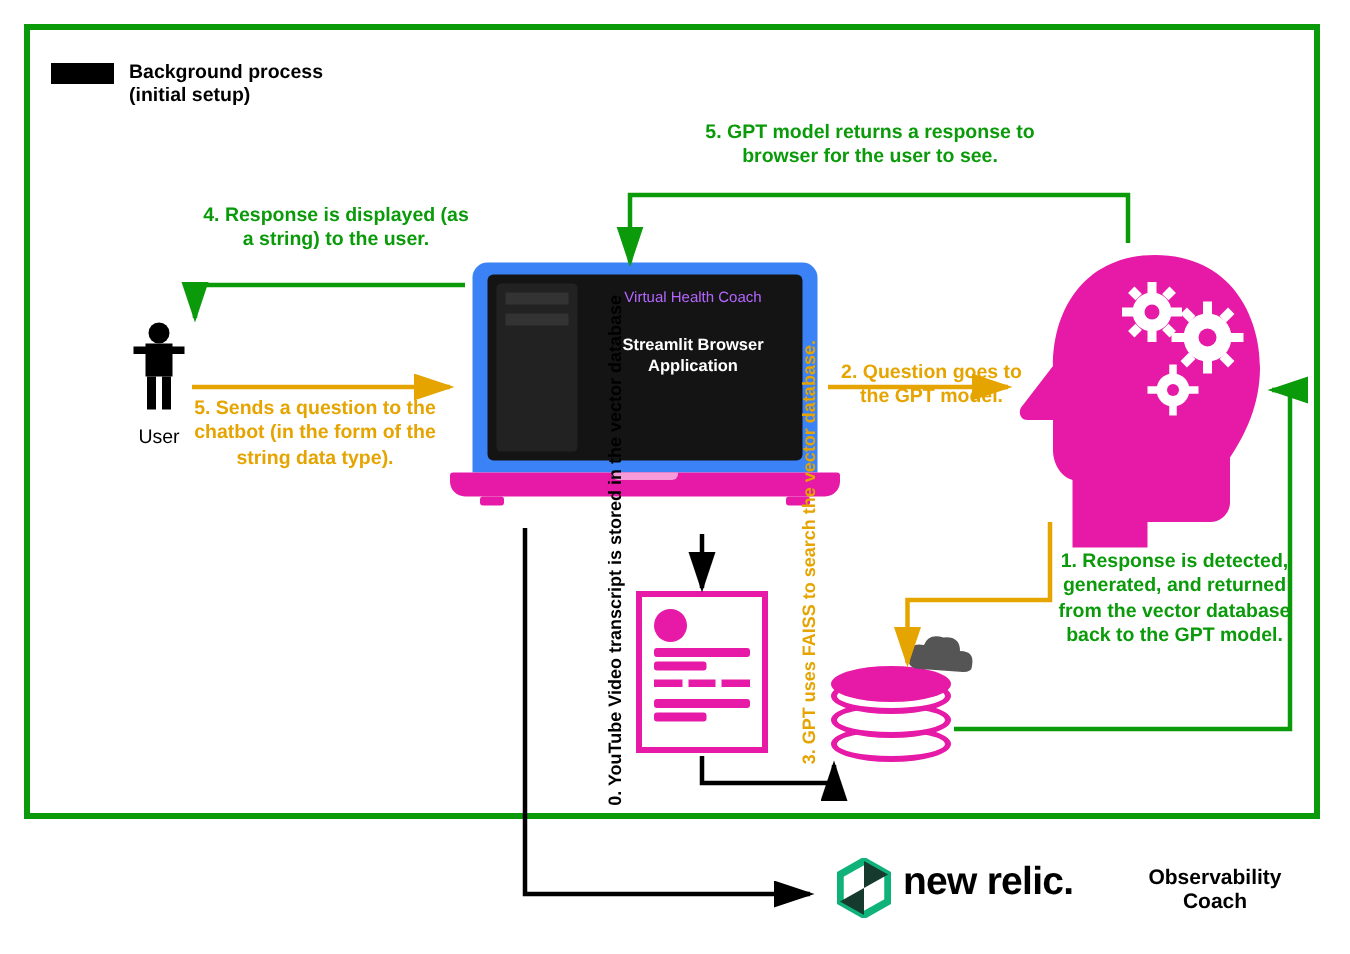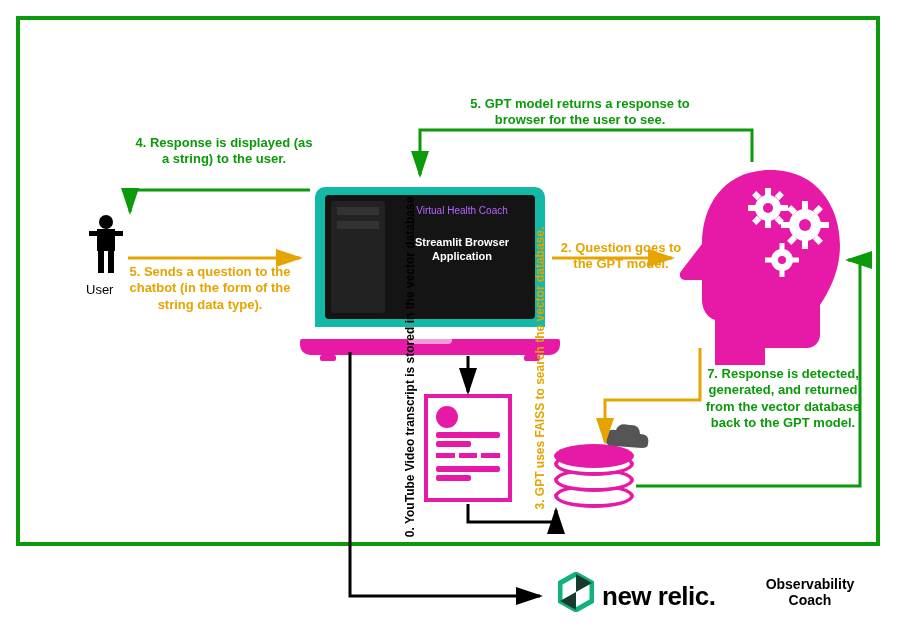--- a/index.html
+++ b/index.html
@@ -9,21 +9,21 @@
   .legend-row{font-size:13px;font-weight:bold;display:flex;align-items:center;gap:10px}
   .legend-row.green span.t{color:#0a9a0a}
   .legend-row.yellow span.t{color:#e5a400}
   .legend-row.black span.t{color:#000;font-weight:bold}
   .label-green{color:#0a9a0a;font-weight:bold;font-size:13px;text-align:center;line-height:1.25}
   .label-yellow{color:#e5a400;font-weight:bold;font-size:13px;text-align:center;line-height:1.25}
   .label-black{color:#000;font-weight:bold;font-size:12px;text-align:center;line-height:1.2}
   .vlabel{transform:rotate(-90deg);transform-origin:center;white-space:nowrap}
   
   .laptop{width:260px;height:175px}
-  .screen{width:230px;height:140px;background:#14b8a6;border-radius:10px 10px 0 0;margin:12px auto;position:relative}
+  .screen{width:230px;height:140px;background:#3b82f6;border-radius:10px 10px 0 0;margin:0 auto;position:relative}
   .screen-inner{position:absolute;left:10px;right:10px;top:8px;bottom:8px;background:#141414;border-radius:4px;color:#fff}
   .screen-side{position:absolute;left:6px;top:6px;width:54px;bottom:6px;background:#222;border-radius:3px}
   .screen-side div{height:8px;background:#333;margin:6px 6px}
   .screen-title{position:absolute;left:70px;right:6px;top:10px;font-size:10px;color:#b566ff;text-align:center}
   .screen-main{position:absolute;left:70px;right:6px;top:40px;font-size:11px;color:#fff;text-align:center;font-weight:bold;line-height:1.3}
   .base{width:260px;height:16px;background:#e61aa7;border-radius:2px 2px 10px 10px;position:relative}
   .notch{position:absolute;left:108px;top:0;width:44px;height:5px;background:#f79bd8;border-radius:0 0 4px 4px}
   .foot{position:absolute;bottom:-6px;width:16px;height:6px;background:#e61aa7;border-radius:2px}
   .foot.l{left:20px}.foot.r{right:20px}
   
@@ -36,29 +36,36 @@
   
   .db{width:80px;height:76px;position:relative}
   .db .cyl{width:80px;height:24px;background:#fff;border:4px solid #e61aa7;border-radius:40px/12px;position:absolute;box-sizing:border-box}
   .db .c1{top:40px}.db .c2{top:24px}.db .c3{top:8px}
   .db .top{width:80px;height:24px;background:#e61aa7;border-radius:40px/12px;position:absolute;top:0}
   .cloud{position:absolute;right:-18px;top:-22px}
   .cloud svg{display:block}
   
   .head-wrap{width:170px;height:200px}
   
-  .user-wrap{}
-  .logo-wrap{display:flex;align-items:flex-end;gap:8px}
+  .user-wrap{text-align:center}
+  .logo-wrap{display:flex;align-items:flex-start;gap:8px}
 </style>
 </head>
 <body>
 
 <div class="frame"></div>
 
 <div class="abs" style="left:34px;top:30px">
+  <div class="legend-row black" style="margin-top:10px;align-items:flex-start">
+    <span class="legend-swatch" style="background:#000;margin-top:2px"></span>
+    <span class="t">
+      <span>Background process</span><br>
+      <span>(initial setup)</span>
+    </span>
+  </div>
 </div>
 
 <div class="abs user-wrap" style="left:86px;top:214px">
   <svg width="40" height="62">
     <circle cx="20" cy="8" r="7" fill="#000"></circle>
     <rect x="11" y="15" width="18" height="22" fill="#000"></rect>
     <rect x="3" y="17" width="9" height="5" fill="#000"></rect>
     <rect x="28" y="17" width="9" height="5" fill="#000"></rect>
     <rect x="12" y="37" width="6" height="22" fill="#000"></rect>
     <rect x="22" y="37" width="6" height="22" fill="#000"></rect>
@@ -177,23 +184,23 @@
 
   <line x1="468" y1="356" x2="468" y2="392" stroke="#000" stroke-width="3" marker-end="url(#ab)"></line>
 
   <polyline points="468,504 468,522 556,522 556,510" fill="none" stroke="#000" stroke-width="3" marker-end="url(#ab)"></polyline>
 
   <polyline points="350,352 350,596 540,596" fill="none" stroke="#000" stroke-width="3" marker-end="url(#ab)"></polyline>
 </svg>
 
 <div class="abs label-green" style="left:134px;top:135px;width:180px">4. Response is displayed (as a string) to the user.</div>
 <div class="abs label-yellow" style="left:120px;top:264px;width:180px">5. Sends a question to the chatbot (in the form of the string data type).</div>
-<div class="abs label-green" style="left:470px;top:96px;width:220px">5. GPT model returns a response to browser for the user to see.</div>
+<div class="abs label-green" style="left:470px;top:80px;width:220px">5. GPT model returns a response to browser for the user to see.</div>
 <div class="abs label-yellow" style="left:558px;top:240px;width:126px">2. Question goes to the GPT model.</div>
-<div class="abs label-green" style="left:700px;top:366px;width:166px">7. Response is detected, generated, and returned from the vector database back to the GPT model.</div>
+<div class="abs label-green" style="left:700px;top:366px;width:166px">1. Response is detected, generated, and returned from the vector database back to the GPT model.</div>
 
 <div class="abs label-yellow vlabel" style="left:450px;top:412px;width:180px;font-size:12px">3. GPT uses FAISS to search the vector database.</div>
 <div class="abs label-black vlabel" style="left:300px;top:420px;width:220px">0. YouTube Video transcript is stored in the vector database</div>
 
 <div class="abs logo-wrap" style="left:558px;top:572px">
   <svg width="36" height="40">
     <polygon points="18,2 34,11 34,29 18,38 2,29 2,11" fill="none" stroke="#0fb37a" stroke-width="5"></polygon>
     <polygon points="18,2 34,11 18,20" fill="#173a2f"></polygon>
     <polygon points="18,20 18,38 2,29" fill="#173a2f"></polygon>
   </svg>

